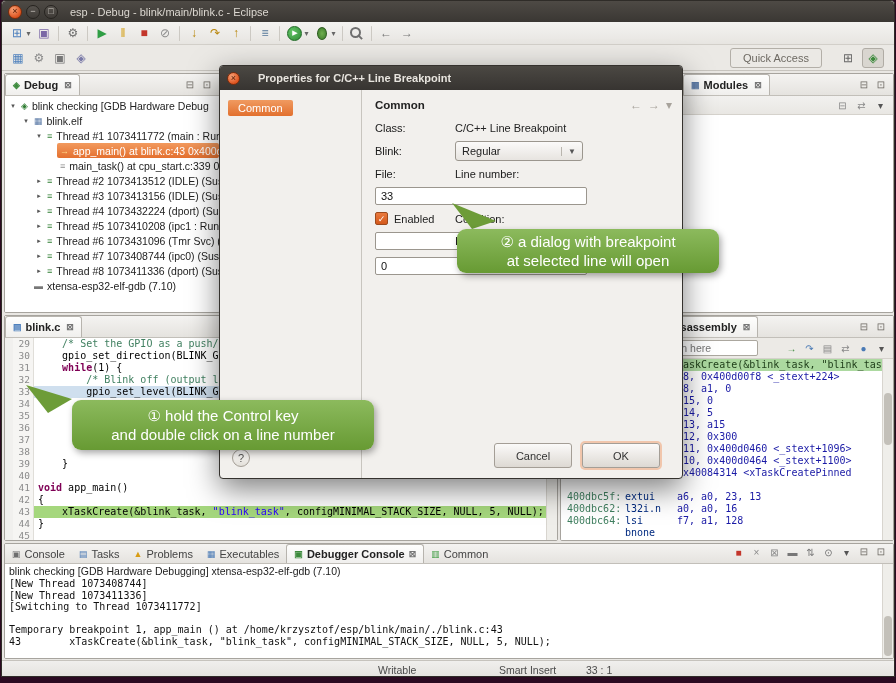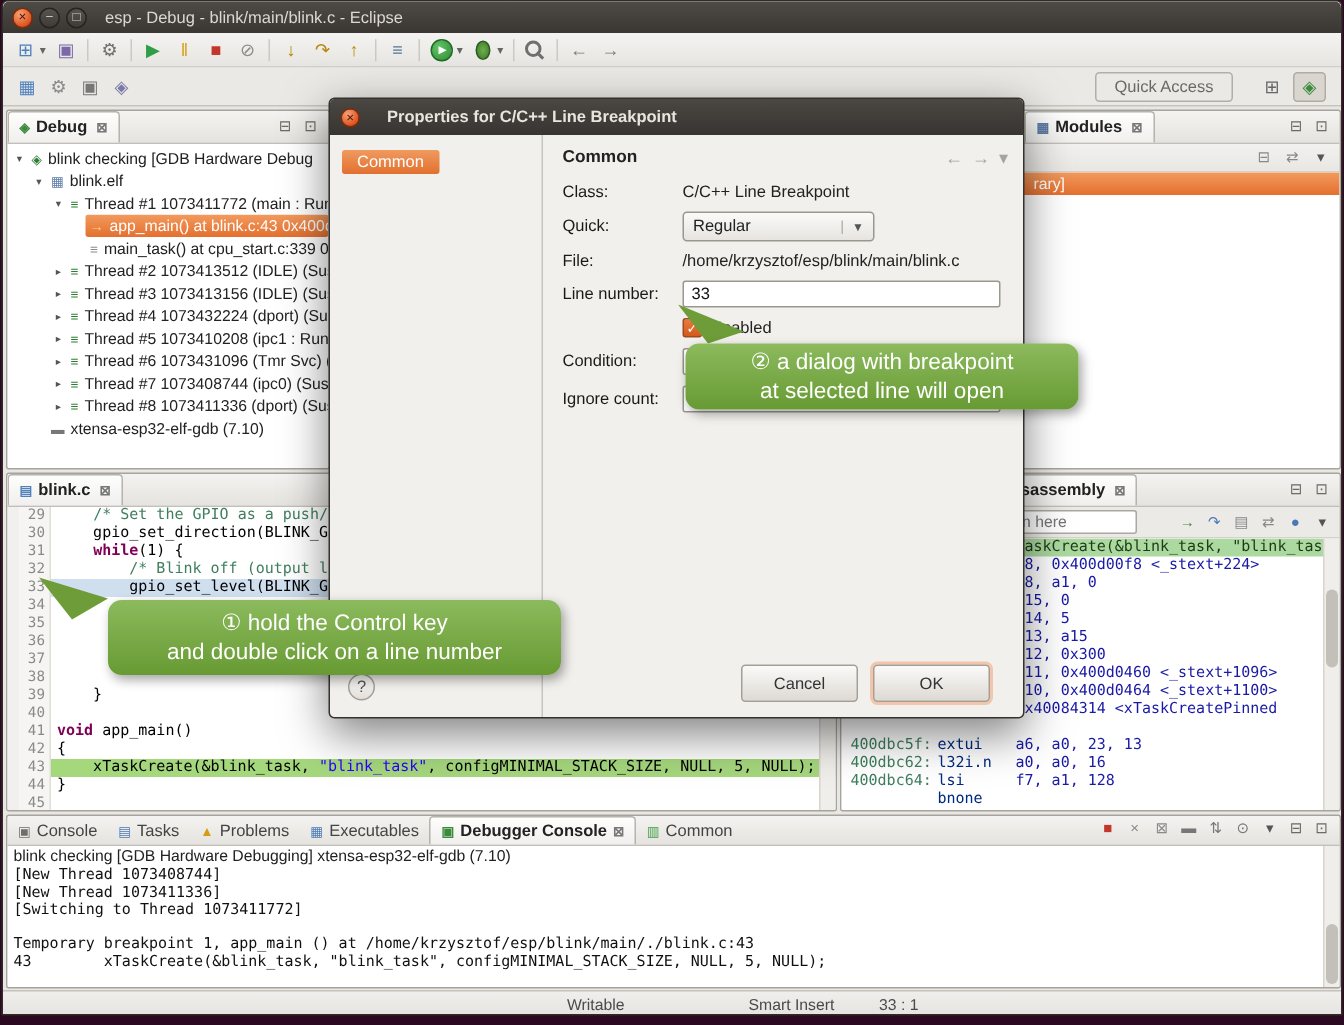--- a/index.html
+++ b/index.html
@@ -370,23 +370,20 @@
         </span>
       </div>
       <div class="mtoolbar">
 
           <span class="tbicon sm" style="color: rgb(136, 136, 136);">⊟</span>
 
           <span class="tbicon sm" style="color: rgb(136, 136, 136);">⇄</span>
 
           <span class="tbicon sm" style="color: rgb(85, 85, 85);">▾</span>
         </div>
-      <div class="mcontent">
-        <div class="mrow">rary]</div>
-      </div>
     </div>
 
     <div id="panel-editor" class="panel">
       <div class="ptabs">
         <div class="ptab active">
           <span class="ticon" style="color: rgb(79, 129, 189);">▤</span>
           <span>blink.c</span>
           <span class="tclose">⊠</span>
         </div>
       </div>
@@ -716,28 +713,27 @@
             <span class="sect">Common</span>
             <span class="spacer"></span>
             <span class="arr">←</span>
             <span class="arr">→</span>
             <span class="arr">▾</span>
           </div>
           <div class="dform">
             <span class="lbl">Class:</span>
             <span>C/C++ Line Breakpoint</span>
 
-            <span class="lbl">Quick:</span>
+            <span class="lbl">Blink:</span>
             <span class="combo">
               <span>Regular</span>
               <span class="ca">▼</span>
             </span>
 
             <span class="lbl">File:</span>
-            <span>/home/krzysztof/esp/blink/main/blink.c</span>
 
             <span class="lbl">Line number:</span>
             <input class="din" readonly="" value="33" style="">
 
             <span class="lbl"></span>
             <span class="chkrow">
               <span class="checkbox">✓</span>
               <span>Enabled</span>
             </span>
 

